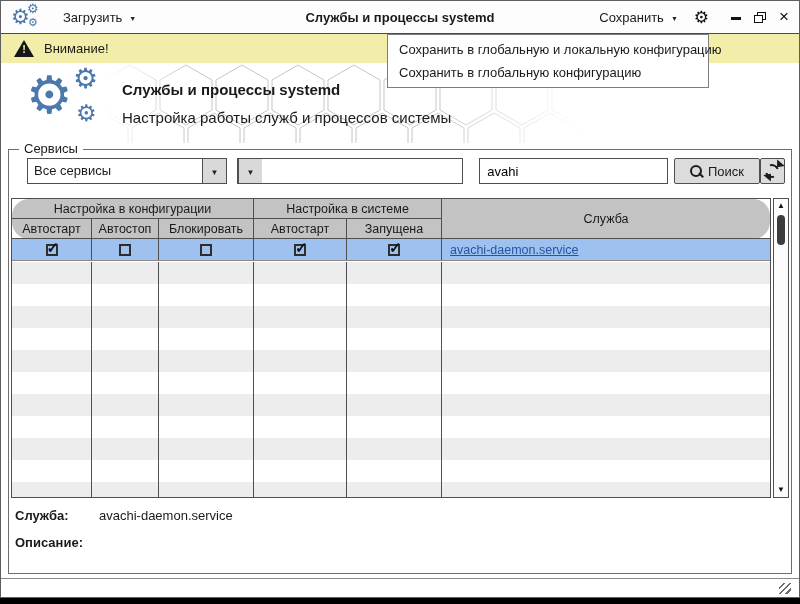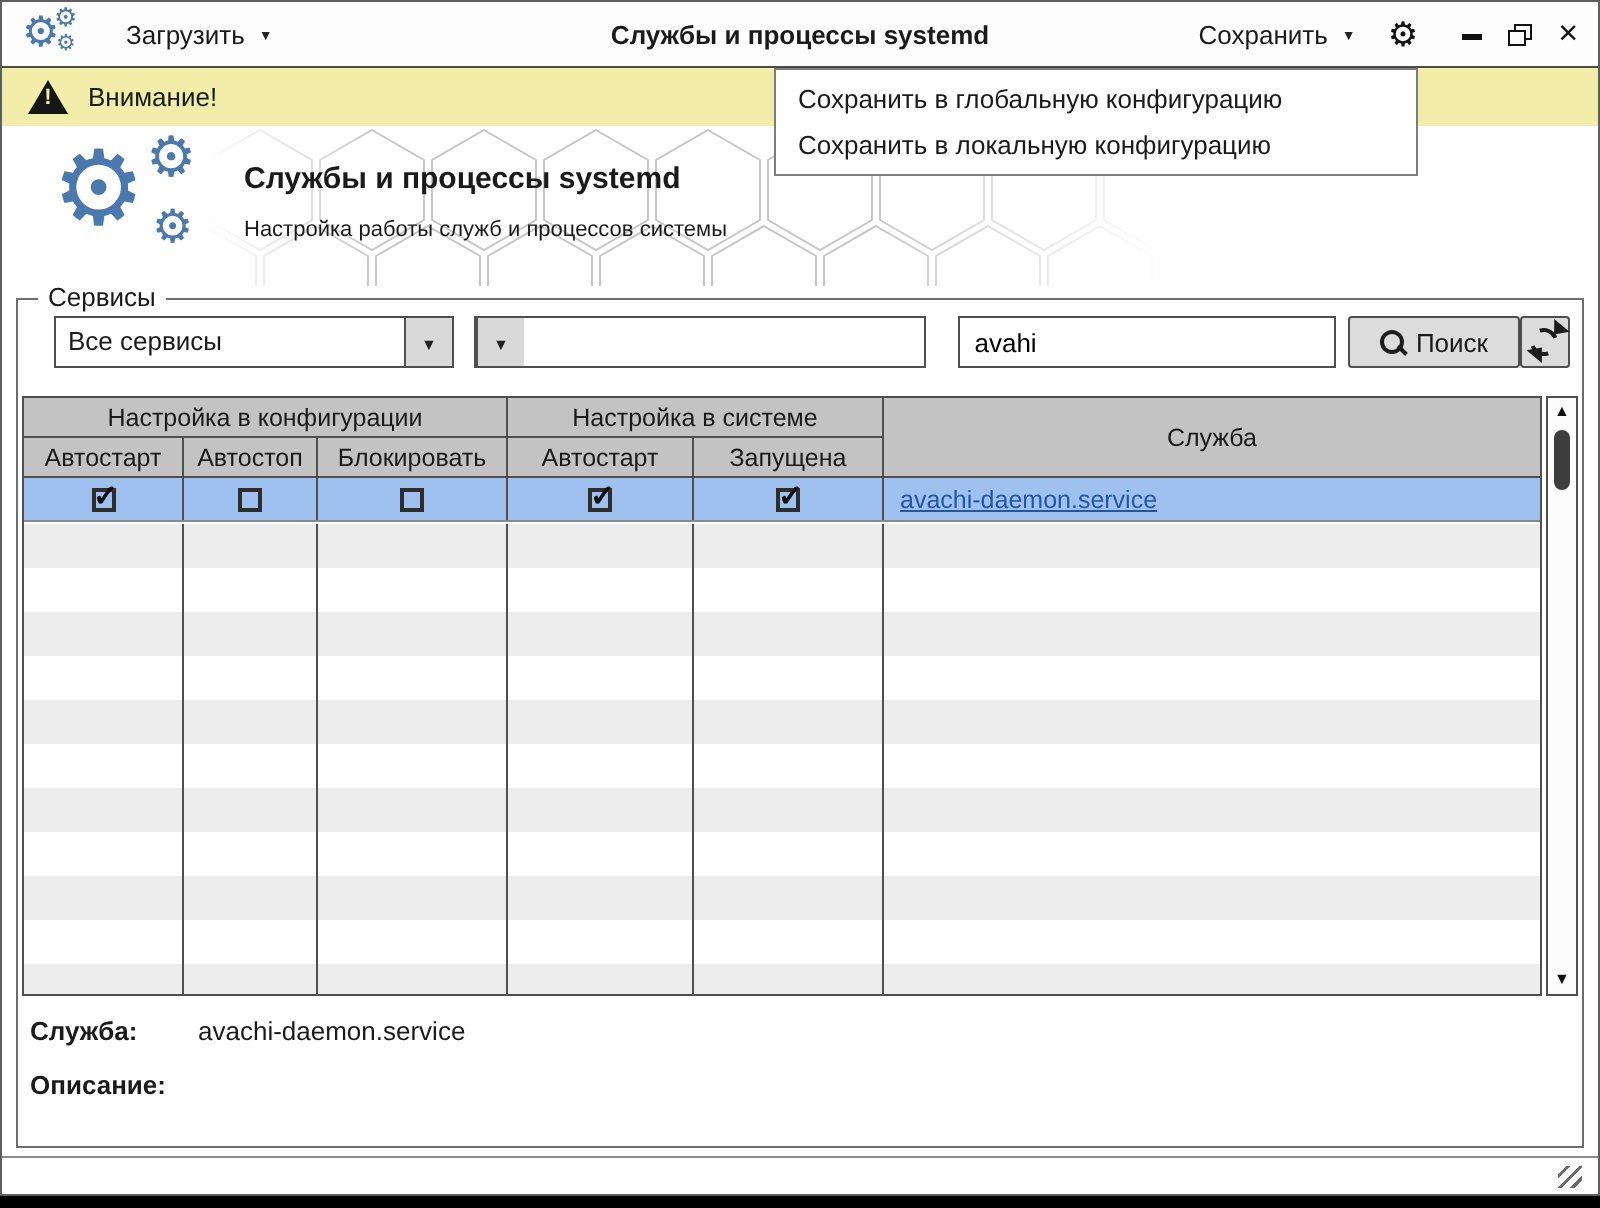--- a/index.html
+++ b/index.html
@@ -36,21 +36,21 @@
   
   .pageheader { position:absolute; left:1px; top:62px; width:796px; height:80px; background:#fff; overflow:hidden; }
   .hexwrap { position:absolute; left:100px; top:0; width:480px; height:80px; }
   .hexfade-l { position:absolute; left:0; top:0; width:90px; height:100%; background:linear-gradient(to right,#fff,rgba(255,255,255,0)); }
   .hexfade-r { position:absolute; right:0; top:0; width:150px; height:100%; background:linear-gradient(to left,#fff,rgba(255,255,255,0)); }
   .logo-gears { position:absolute; left:24px; top:6px; width:86px; height:68px; }
   .logo-gears .g1 { font-size:52px; left:0; top:0; }
   .logo-gears .g2 { font-size:28px; left:47px; top:-4px; }
   .logo-gears .g3 { font-size:23px; left:50px; top:33px; }
   .ph-title { position:absolute; left:120px; top:18px; font-size:15px; font-weight:bold; }
-  .ph-sub { position:absolute; left:120px; top:46px; font-size:11px; }
+  .ph-sub { position:absolute; left:120px; top:46px; font-size:15px; }
 
   
   .savemenu { position:absolute; left:386px; top:33px; width:322px; background:#fff; border:1px solid #7d7d7d; z-index:20; padding:3px 0; }
   .savemenu .mi { font-size:13px; padding:4px 10px 4px 11px; white-space:nowrap; }
 
   
   .groupbox { position:absolute; left:7px; top:148px; width:784px; height:425px; border:1px solid #6e6e6e; }
   .gb-legend { position:absolute; left:18px; top:140px; background:#fff; padding:0 5px; font-size:13px; z-index:2; }
 
   
@@ -68,21 +68,21 @@
   .zoom-icon::after { content:''; position:absolute; left:8px; top:8px; width:2px; height:6px; background:#1c1c1c; transform:rotate(-45deg); transform-origin:top center; }
   .refresh-btn { width:26px; margin-left:auto; }
   .refresh-icon { position:relative; width:14px; height:14px; }
   .refresh-icon::before { content:''; position:absolute; inset:0; border:2px solid #1c1c1c; border-radius:50%; border-left-color:transparent; border-right-color:transparent; transform:rotate(25deg); }
   .refresh-icon .ra1 { position:absolute; left:9px; top:-2px; width:0; height:0; border-left:5px solid transparent; border-right:5px solid transparent; border-top:6px solid #1c1c1c; transform:rotate(40deg); }
   .refresh-icon .ra2 { position:absolute; left:-1px; top:9px; width:0; height:0; border-left:5px solid transparent; border-right:5px solid transparent; border-bottom:6px solid #1c1c1c; transform:rotate(40deg); }
 
   
   .table-area { position:absolute; left:2px; top:48px; width:778px; height:300px; display:flex; }
   .svc-table { width:760px; height:300px; border:1px solid #4f4f4f; background:#fff; position:relative; }
-  .thead { display:grid; grid-template-columns:80px 67px 95px 93px 95px 1fr; grid-template-rows:20px 20px; background:#c3c3c3; font-size:12.5px; }
+  .thead { display:grid; grid-template-columns:80px 67px 95px 93px 95px 1fr; grid-template-rows:20px 20px; background:#c3c3c3; font-size:12.5px;border-radius:17px; }
   .thead div { display:flex; align-items:center; justify-content:center; border-right:1px solid #4f4f4f; border-bottom:1px solid #4f4f4f; white-space:nowrap; }
   .th-g1 { grid-column:1/4; grid-row:1; }
   .th-g2 { grid-column:4/6; grid-row:1;text-align:center; }
   .th-svc { grid-column:6; grid-row:1/3; border-right:none !important; }
   .trow { display:grid; grid-template-columns:80px 67px 95px 93px 95px 1fr; height:22px; background:#9ec1ef; border-bottom:1px solid #8a8a8a; }
   .trow .cell { display:flex; align-items:center; justify-content:center; border-right:1px solid #4f4f4f; }
   .trow .cell-svc { justify-content:flex-start; padding-left:8px; border-right:none; }
   .cb { position:relative; width:12px; height:12px; border:2px solid #2e2e2e; background:transparent; }
   .cb.on::after { content:'\2713'; position:absolute; left:-1px; top:-7px; font-size:15px; font-weight:bold; color:#111; }
   .svc-link { font-size:12.5px; color:#2456a4; text-decoration:underline; }
@@ -165,22 +165,22 @@
     <span class="gears logo-gears">
       <span class="g g1">⚙</span>
       <span class="g g2">⚙</span>
       <span class="g g3">⚙</span>
     </span>
     <div class="ph-title">Службы и процессы systemd</div>
     <div class="ph-sub">Настройка работы служб и процессов системы</div>
   </div>
 
   <div class="savemenu">
+    <div class="mi">Сохранить в глобальную и локальную конфигурацию</div>
     <div class="mi">Сохранить в глобальную конфигурацию</div>
-    <div class="mi">Сохранить в локальную конфигурацию</div>
   </div>
 
   <span class="gb-legend">Сервисы</span>
   <div class="groupbox">
 
     <div class="filters">
       <div class="combo combo1">
         <span class="cval">Все сервисы</span>
         <span class="carrow">
             <span class="chev" style="font-size:8px;">▼</span>

